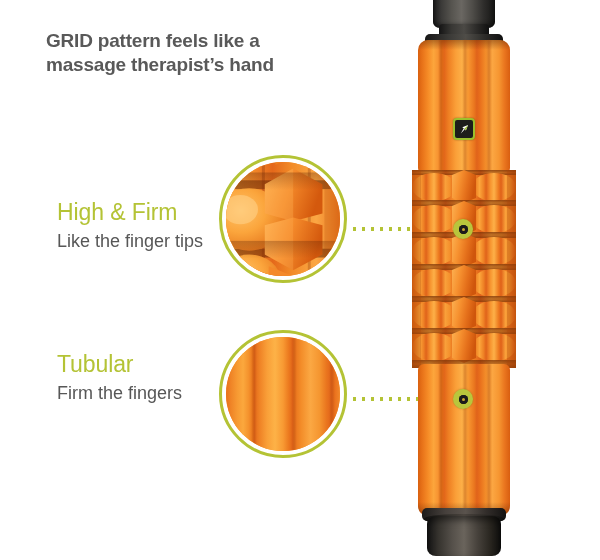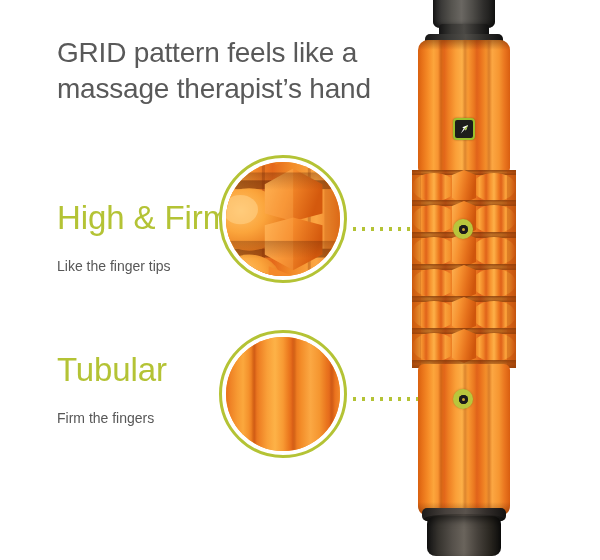--- a/index.html
+++ b/index.html
@@ -6,34 +6,34 @@
   body{
     width:600px;height:560px;overflow:hidden;position:relative;
     background:#ffffff;
     font-family:"Liberation Sans","DejaVu Sans",sans-serif;
     -webkit-font-smoothing:antialiased;
   }
   .stage{position:absolute;inset:0;}
 
   
   .headline{
-    position:absolute;left:57px;top:16px;width:340px;
-    font-size:28px;line-height:1.30;font-weight:400;
+    position:absolute;left:46px;top:16px;width:340px;
+    font-size:19px;line-height:1.30;font-weight:700;
     color:#595959;letter-spacing:-0.2px;
   }
   .headline .l2{display:block;}
 
   
   .callout{position:absolute;left:57px;width:185px;}
   .callout .title{
-    font-size:33px;line-height:1.1;font-weight:400;
+    font-size:23px;line-height:1.1;font-weight:400;
     color:#b4c335;letter-spacing:-0.1px;white-space:nowrap;
   }
   .callout .sub{
-    margin-top:22px;font-size:14px;line-height:1.15;
+    margin-top:6px;font-size:18px;line-height:1.15;
     color:#575757;white-space:nowrap;
   }
   #callout-high{top:200px;}
   #callout-tub{top:352px;}
 
   
   .mag{
     position:absolute;width:128px;height:128px;border-radius:50%;
     border:3px solid #b4c335;background:#fff;
     box-sizing:border-box;overflow:hidden;

